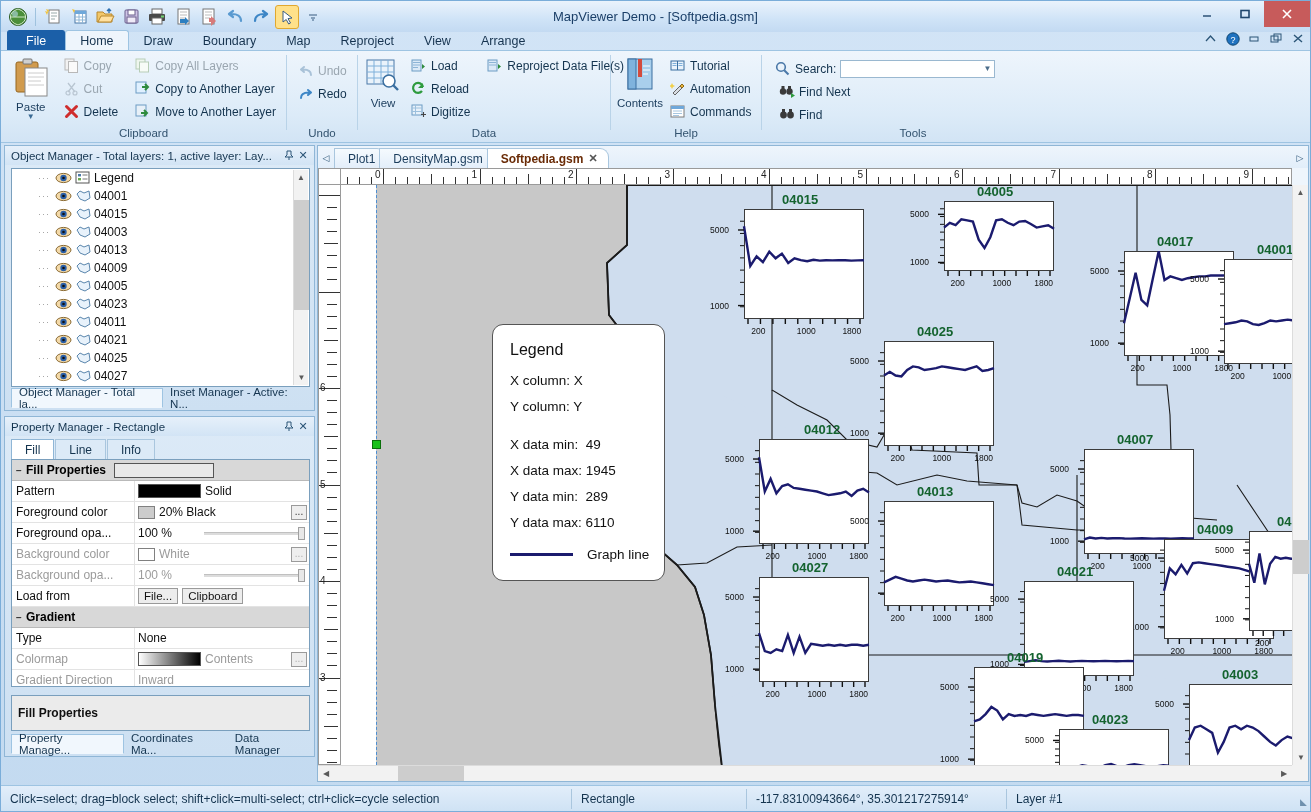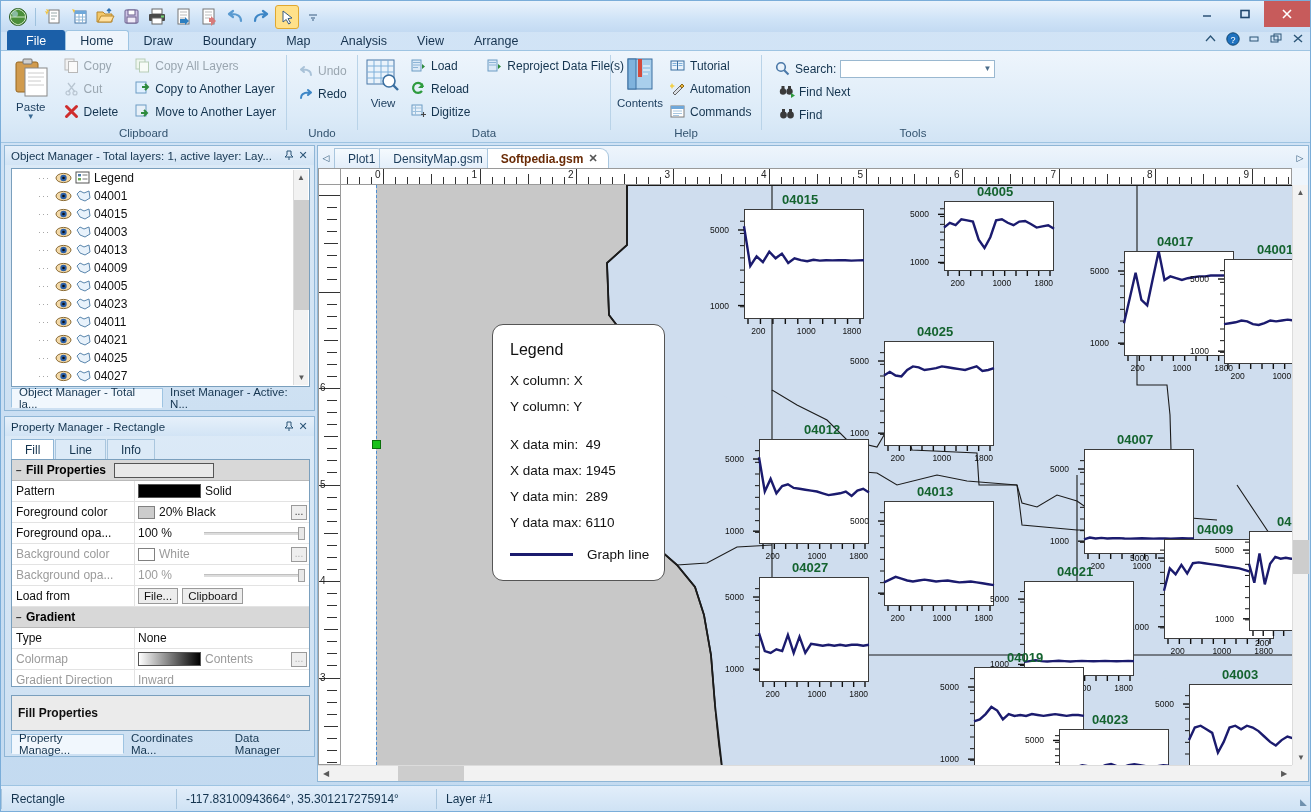--- a/index.html
+++ b/index.html
@@ -317,20 +317,21 @@
         <svg width="16" height="16" viewBox="0 0 16 16">
             <path d="M4 2l9 7-4 .6 2.5 4.4-1.8 1-2.5-4.5L4 13z" fill="#fff" stroke="#3a5d80"></path>
           </svg>
       </div>
       <div class="qicon">
         <svg width="12" height="12" viewBox="0 0 12 12">
             <path d="M2 4h8M4 7h4M5 9h2" stroke="#3a5d80" stroke-width="1.1"></path>
           </svg>
       </div>
     </div>
+    <div class="title-text">MapViewer Demo - [Softpedia.gsm]</div>
     <div class="wbtns">
       <div class="wbtn">
         <svg width="12" height="12" viewBox="0 0 12 12">
             <path d="M2 8h8" stroke="#20476e" stroke-width="1.4"></path>
           </svg>
       </div>
       <div class="wbtn">
         <svg width="12" height="12" viewBox="0 0 12 12">
             <rect x="2" y="2.5" width="8" height="7" fill="none" stroke="#20476e" stroke-width="1.6"></rect>
           </svg>
@@ -342,21 +343,21 @@
       </div>
     </div>
   </div>
 
   <div class="tabbar">
     <div class="rtab file">File</div>
     <div class="rtab active">Home</div>
     <div class="rtab">Draw</div>
     <div class="rtab">Boundary</div>
     <div class="rtab">Map</div>
-    <div class="rtab">Analysis</div>
+    <div class="rtab">Reproject</div>
     <div class="rtab">View</div>
     <div class="rtab">Arrange</div>
     <div class="tabbar-right">
       <div class="tr-ico">
         <svg width="13" height="11" viewBox="0 0 13 11">
             <path d="M2 8l4.5-5L11 8" stroke="#2b5577" fill="none" stroke-width="1.3"></path>
           </svg>
       </div>
       <div class="tr-ico">
         <svg width="14" height="14" viewBox="0 0 14 14">
@@ -1629,19 +1630,20 @@
       <div class="hs-arrow">◀</div>
       <div style="flex:1;position:relative">
         <div style="position:absolute;left:64px;width:66px;top:0;bottom:0;background:#cdcdcd"></div>
       </div>
       <div class="hs-arrow">▶</div>
     </div>
     <div class="corner-grip"></div>
   </div>
 
   <div class="statusbar">
+    <div class="sb-cell first" style="width:570px">Click=select; drag=block select; shift+click=multi-select; ctrl+click=cycle selection</div>
     <div class="sb-cell" style="width:175px">Rectangle</div>
     <div class="sb-cell" style="width:260px">-117.83100943664°, 35.301217275914°</div>
     <div class="sb-cell" style="width:70px">Layer #1</div>
     <div class="sb-grip">◣</div>
   </div>
 
 </div>
 
 </body></html>

